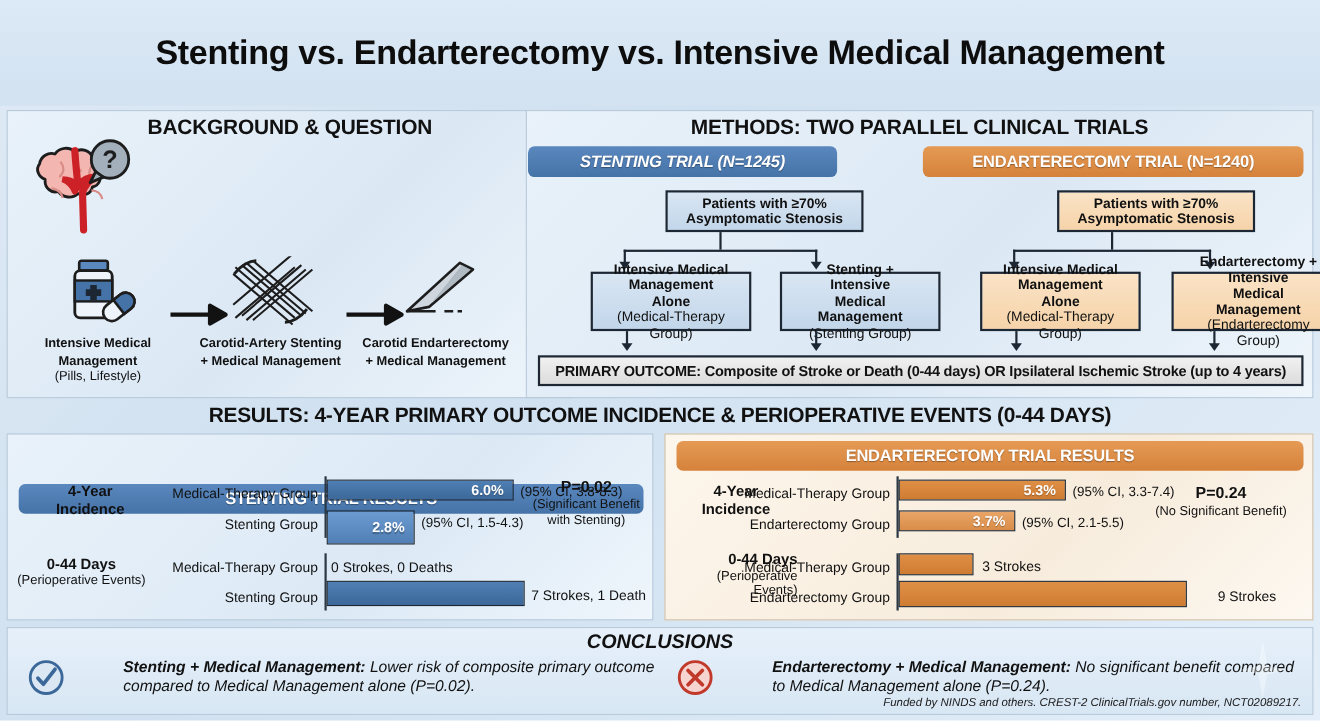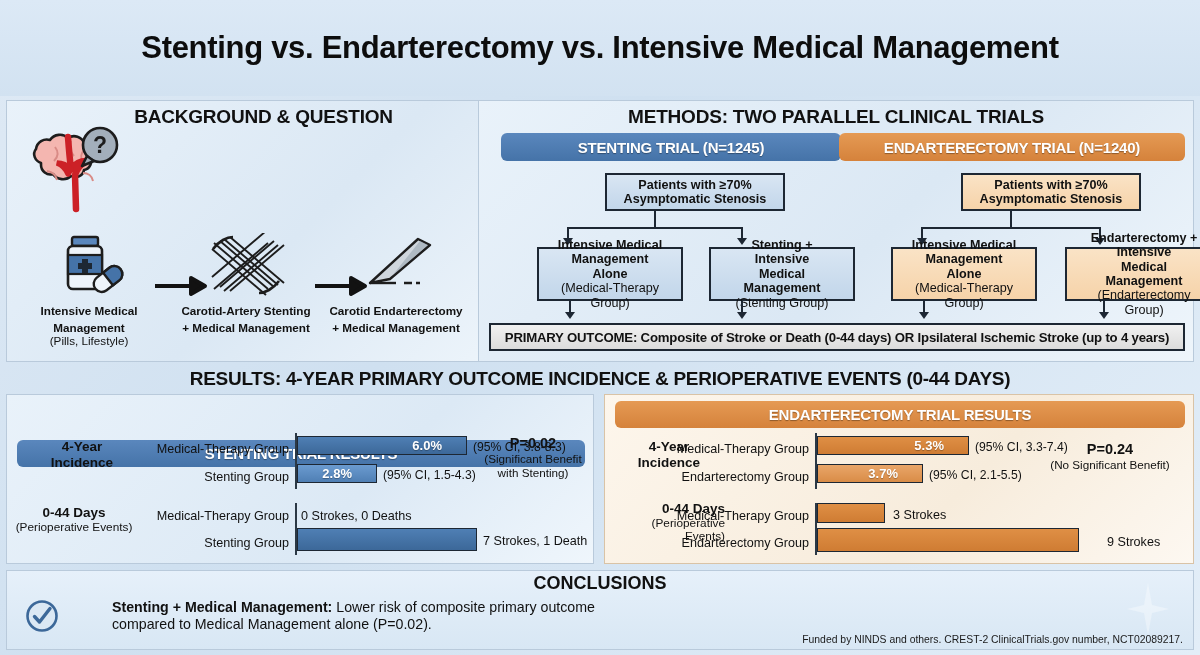--- a/index.html
+++ b/index.html
@@ -42,21 +42,21 @@
   .flow-item .sub { font-size:11.7px; font-weight:normal; color:#111; line-height:1.16;}
   .flow-arrow { position:absolute; top:42px; }
   
   #methods-panel { left:478px; top:100px; width:716px; height:262px; }
   .trial-tab {
     position:absolute; top:32px; height:28px; border-radius:6px;
     display:flex; align-items:center; justify-content:center;
     font-size:15px; font-weight:bold; color:#fff; letter-spacing:-0.2px;
     text-shadow:0 1px 1px rgba(0,0,0,.35);
   }
-  #tab-sten { left:22px; width:340px; background:linear-gradient(180deg,#5a87bd 0%,#4573a8 100%); }
+  #tab-sten { left:1px; width:281px; background:linear-gradient(180deg,#5a87bd 0%,#4573a8 100%);font-style:italic; }
   #tab-end  { left:360px; width:346px; background:linear-gradient(180deg,#e59a54 0%,#d5823b 100%); }
   .fbox {
     position:absolute; border:2px solid #1d2733;
     display:flex; flex-direction:column; align-items:center; justify-content:center;
     text-align:center; line-height:1.14; padding:3px 16px;margin-left:40px;
   }
   .fbox .b { font-size:12.6px; font-weight:bold; color:#111; }
   .fbox .n { font-size:12.6px; font-weight:normal; color:#111; }
   .fbox.blue { background:linear-gradient(180deg,#d9e6f3 0%,#c2d6ea 100%); }
   .fbox.orng { background:linear-gradient(180deg,#fae3c6 0%,#f6d3a9 100%); }
@@ -94,34 +94,34 @@
     position:absolute; text-align:center; font-size:13.5px; font-weight:bold;
     color:#111; line-height:1.15;
   }
   .grp-label .sm { font-size:11.8px; font-weight:normal; display:block; }
   .rowlab {
     position:absolute; text-align:right; font-size:12.6px; color:#111; line-height:1;
   }
   .axis { position:absolute; width:2px; background:#2b3845; }
   .bar { position:absolute; border:1.5px solid #1d2733; display:flex;
     align-items:center; justify-content:flex-end; }
-  .bar .val { font-size:13px; font-weight:bold; color:#fff; padding-right:24px;
+  .bar .val { font-size:13px; font-weight:bold; color:#fff; padding-right:8px;
     text-shadow:0 1px 1px rgba(0,0,0,.3); }
   .bar.b1 { background:linear-gradient(180deg,#4f7fb4 0%,#3c6899 100%); }
   .bar.b2 { background:linear-gradient(180deg,#6b9bd0 0%,#4f7fb4 100%); }
   .bar.o1 { background:linear-gradient(180deg,#df8f45 0%,#cf7c33 100%); }
   .bar.o2 { background:linear-gradient(180deg,#e9a669 0%,#d98c47 100%); }
   .ci { position:absolute; font-size:12.2px; color:#111; }
   .pval { position:absolute; text-align:center; line-height:1.18; }
   .pval .p { font-size:14.5px; font-weight:bold; color:#111; }
   .pval .pn { font-size:11.7px; color:#111; }
   .evt { position:absolute; font-size:12.6px; color:#111; }
   
   #concl-panel { left:6px; top:570px; width:1188px; height:80px;
-     background:linear-gradient(180deg,#e6f0fa 0%,#d8e7f4 100%); }
+     background:linear-gradient(180deg,#e6f0fa 0%,#d8e7f4 100%);font-style:italic; }
   #concl-head { text-align:center; font-size:18px; font-weight:bold; color:#111; padding-top:2px; }
   .concl-item { position:absolute; top:28px; display:flex; gap:9px; }
   .concl-item .txt { font-size:14.2px; color:#111; line-height:1.23;margin-left:44px; }
   .concl-item .txt b { font-weight:bold; }
   #concl-1 { left:18px; width:575px; }
   #concl-2 { left:608px; width:575px; }
   #funding { position:absolute; right:10px; bottom:4px; font-size:10.4px; color:#1a1a1a; }
   .sparkle { position:absolute; right:24px; bottom:14px; opacity:.45; }
 </style>
 </head>
@@ -269,21 +269,21 @@
   </div>
 
   <div class="axis" style="left:288px;top:38px;height:56px;"></div>
   <div class="rowlab" style="left:130px;top:48px;width:152px;">Medical-Therapy Group</div>
   <div class="bar b1" style="left:290px;top:41px;width:170px;height:19px;">
     <span class="val">6.0%</span>
   </div>
   <div class="ci" style="left:466px;top:45px;">(95% CI, 3.8-8.3)</div>
 
   <div class="rowlab" style="left:130px;top:76px;width:152px;">Stenting Group</div>
-  <div class="bar b2" style="left:290px;top:69px;width:80px;height:19px;">
+  <div class="bar b2" style="left:290px;top:69px;width:80px;height:31px;">
     <span class="val">2.8%</span>
   </div>
   <div class="ci" style="left:376px;top:73px;">(95% CI, 1.5-4.3)</div>
 
   <div class="pval" style="left:470px;top:40px;width:112px;">
     <div class="p">P=0.02</div>
     <div class="pn">(Significant Benefit</div>
     <div class="pn">with Stenting)</div>
   </div>
 
@@ -349,19 +349,28 @@
   <div class="concl-item" id="concl-1">
     <svg width="34" height="34" viewBox="0 0 34 34" style="flex:0 0 34px;">
       <circle cx="17" cy="17" r="14.5" fill="#dbe8f4" stroke="#3c6899" stroke-width="2.6"></circle>
       <path d="M9.5 17.5l5 5.5L25 9.5" fill="none" stroke="#3c6899" stroke-width="3.4" stroke-linecap="round" stroke-linejoin="round"></path>
     </svg>
     <div class="txt">
       <b>Stenting + Medical Management:</b><span> Lower risk of composite primary outcome compared to Medical Management alone (P=0.02).</span>
     </div>
   </div>
 
+  <div class="concl-item" id="concl-2">
+    <svg width="34" height="34" viewBox="0 0 34 34" style="flex:0 0 34px;">
+      <circle cx="17" cy="17" r="14.5" fill="#f6d4d0" stroke="#c0392b" stroke-width="2.6"></circle>
+      <path d="M10.5 10.5l13 13M23.5 10.5l-13 13" fill="none" stroke="#c0392b" stroke-width="3.4" stroke-linecap="round"></path>
+    </svg>
+    <div class="txt">
+      <b>Endarterectomy + Medical Management:</b><span> No significant benefit compared to Medical Management alone (P=0.24).</span>
+    </div>
+  </div>
 
   <svg class="sparkle" width="42" height="52" viewBox="0 0 42 52">
     <path d="M21 0 L25 22 L42 26 L25 30 L21 52 L17 30 L0 26 L17 22 Z" fill="#ffffff" opacity=".75"></path>
   </svg>
 
   <div id="funding">Funded by NINDS and others. CREST-2 ClinicalTrials.gov number, NCT02089217.</div>
 </div>
 
 </body></html>

